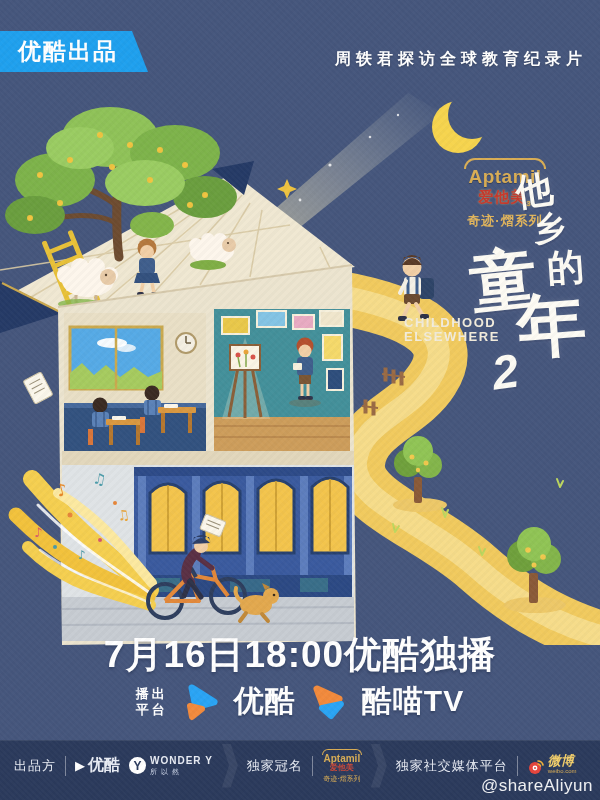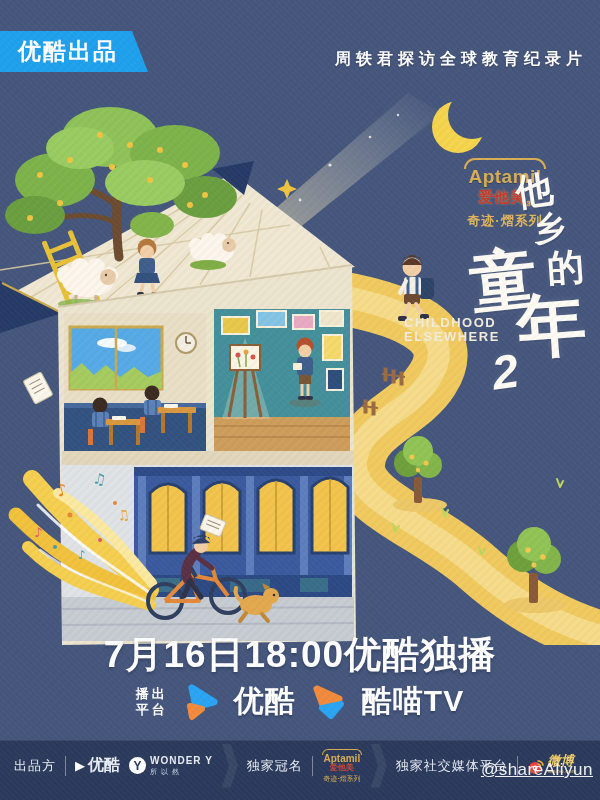--- a/index.html
+++ b/index.html
@@ -90,22 +90,22 @@
   .aptamini .arc{ display:block; width:40px; height:6px; margin:0 auto -1px auto;
     border:1px solid #d9ad55; border-bottom:none; border-radius:20px 20px 0 0; }
   .aptamini .w{ display:block; color:#d9ad55; font-size:10px; font-weight:bold; }
   .aptamini .c{ display:block; color:#c6483a; font-size:8px; font-weight:bold; }
   .aptamini .s{ display:block; color:#d9ad55; font-size:7px; margin-top:2px; }
   .weibo{ display:flex; align-items:center; gap:3px; }
   .weibo-txt{ line-height:10px; }
   .weibo-name{ display:block; color:#f3cf6b; font-size:13px; font-weight:bold; font-style:italic; }
   .weibo-sub{ display:block; color:#d9ad55; font-size:6px; }
   .watermark{
-    position:absolute; right:7px; bottom:20px; color:rgba(255,255,255,.92);
-    font-size:17px; letter-spacing:.5px; z-index:5;text-decoration:underline;
+    position:absolute; right:7px; bottom:4px; color:rgba(255,255,255,.92);
+    font-size:17px; letter-spacing:.5px; z-index:5;
   }
 </style>
 </head>
 <body>
 
 <div class="poster">
 
   <svg class="illus" width="600" height="560" viewBox="0 0 600 560">
     <defs>
       <linearGradient id="beamGrad" x1="0" y1="1" x2="1" y2="0">

